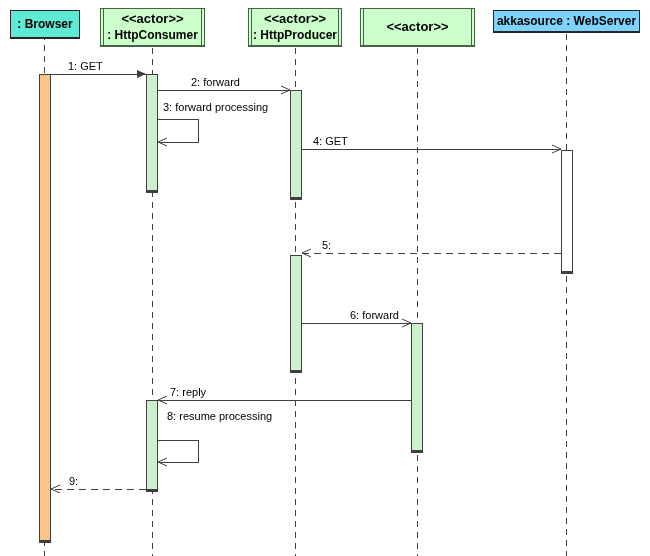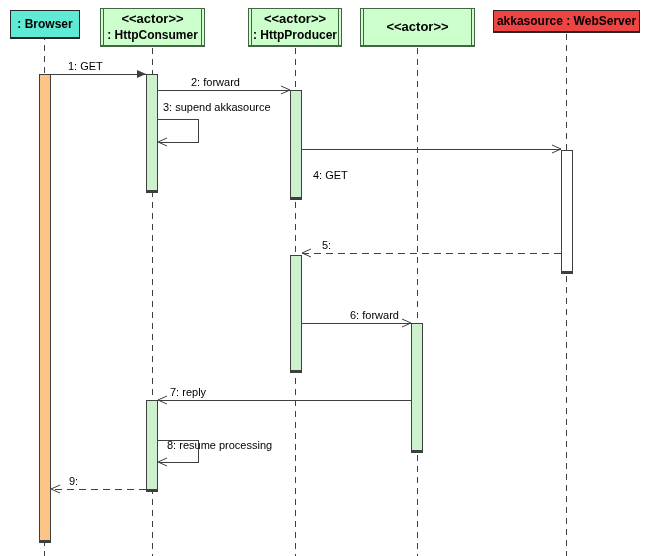--- a/index.html
+++ b/index.html
@@ -65,31 +65,31 @@
         <div class="dline dl"></div>
         <div class="dline dr"></div>
         <div class="stline">&lt;&lt;actor&gt;&gt;</div>
         <div class="nameline">: HttpProducer</div>
       </div>
       <div class="pbox actor" style="left: 360px; top: 8px; width: 115px; height: 39px; background: rgb(204, 255, 204);">
         <div class="dline dl"></div>
         <div class="dline dr"></div>
         <div class="stline">&lt;&lt;actor&gt;&gt;</div>
       </div>
-      <div class="pbox plain" style="left: 493px; top: 10px; width: 147px; height: 23px; background: #ef4444;">
+      <div class="pbox plain" style="left: 493px; top: 10px; width: 147px; height: 23px; background: #7dd3fc;">
         <div class="nameline">akkasource : WebServer</div>
       </div>
       <div class="mlabel" style="left: 68px; top: 60px;">1: GET</div>
       <div class="mlabel" style="left: 191px; top: 76px;">2: forward</div>
-      <div class="mlabel" style="left: 163px; top: 101px;">3: supend akkasource</div>
-      <div class="mlabel" style="left: 313px; top: 135px; margin-top: 34px;">4: GET</div>
+      <div class="mlabel" style="left: 163px; top: 101px;">3: forward processing</div>
+      <div class="mlabel" style="left: 313px; top: 135px;">4: GET</div>
       <div class="mlabel" style="left: 322px; top: 239px;">5:</div>
       <div class="mlabel" style="left: 330px; top: 309px; margin-left: 20px;">6: forward</div>
       <div class="mlabel" style="left: 170px; top: 386px; text-align: center;">7: reply</div>
-      <div class="mlabel" style="left: 167px; top: 439px;">8: resume processing</div>
+      <div class="mlabel" style="left: 167px; top: 410px;">8: resume processing</div>
       <div class="mlabel" style="left: 69px; top: 475px;">9:</div>
       <div class="abar" style="left: 39px; top: 74px; width: 12px; height: 469px; background: rgb(252, 196, 134);"></div>
       <div class="abar" style="left: 146px; top: 74px; width: 12px; height: 119px; background: rgb(205, 241, 205);"></div>
       <div class="abar" style="left: 290px; top: 90px; width: 12px; height: 110px; background: rgb(205, 241, 205);"></div>
       <div class="abar" style="left: 561px; top: 150px; width: 12px; height: 124px; background: rgb(255, 255, 255);"></div>
       <div class="abar" style="left: 290px; top: 255px; width: 12px; height: 118px; background: rgb(205, 241, 205);"></div>
       <div class="abar" style="left: 411px; top: 323px; width: 12px; height: 130px; background: rgb(205, 241, 205);"></div>
       <div class="abar" style="left: 146px; top: 400px; width: 12px; height: 92px; background: rgb(205, 241, 205);"></div>
     </div>
 </div>

